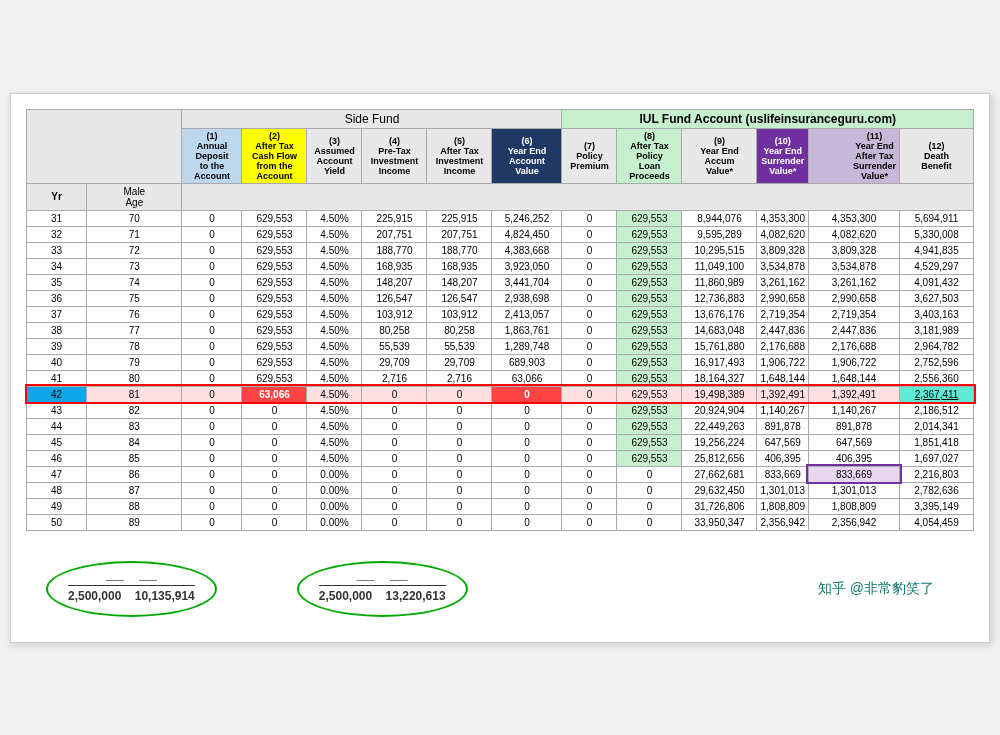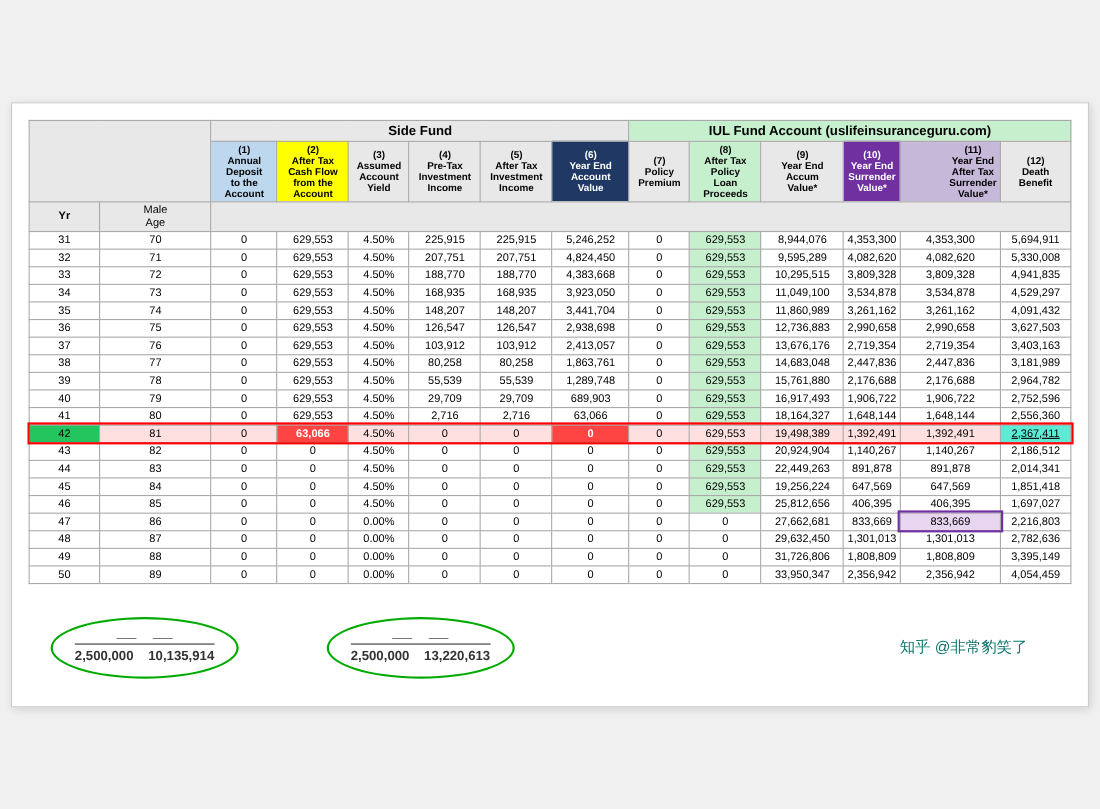--- a/index.html
+++ b/index.html
@@ -26,21 +26,21 @@
       font-size: 10px;
     }
     th, td {
       border: 1px solid #aaa;
       text-align: center;
       padding: 2px 3px;
       white-space: nowrap;
     }
     .header-sidefund {
       background: #e8e8e8;
-      font-weight: bold;
+      font-weight: normal;
       font-size: 12px;
     }
     .header-iul {
       background: #c6efce;
       font-weight: bold;
       font-size: 12px;
     }
     .col1-header {
       background: #bdd7ee;
       font-weight: bold;
@@ -107,21 +107,21 @@
         <th class="col2-header" style="font-size:9px; width:65px;">(2)<br>After Tax<br>Cash Flow<br>from the<br>Account</th>
         <th style="font-size:9px; width:55px; background:#e8e8e8;">(3)<br>Assumed<br>Account<br>Yield</th>
         <th style="font-size:9px; width:65px; background:#e8e8e8;">(4)<br>Pre-Tax<br>Investment<br>Income</th>
         <th style="font-size:9px; width:65px; background:#e8e8e8;">(5)<br>After Tax<br>Investment<br>Income</th>
         <th class="col6-header" style="font-size:9px; width:70px;">(6)<br>Year End<br>Account<br>Value</th>
         <th style="font-size:9px; width:55px; background:#e8e8e8;">(7)<br>Policy<br>Premium</th>
         <th class="col8-header" style="font-size:9px; width:65px;">(8)<br>After Tax<br>Policy<br>Loan<br>Proceeds</th>
         <th style="font-size:9px; width:75px; background:#e8e8e8;">(9)<br>Year End<br>Accum<br>Value*</th>
         <th class="col10-header" style="font-size:9px; width:48px;">(10)<br>Year End<br>Surrender<br>Value*</th>
         <th style="font-size:9px; width:70px; background:#c6b8d9;padding-left:44px;">(11)<br>Year End<br>After Tax<br>Surrender<br>Value*</th>
-        <th style="font-size:9px; width:64px; background:#e8e8e8;">(12)<br>Death<br>Benefit</th>
+        <th style="font-size:9px; width:74px; background:#e8e8e8;">(12)<br>Death<br>Benefit</th>
       </tr>
 
       <tr>
         <th style="background:#e8e8e8; font-weight:bold; font-size:10px;">Yr</th>
         <th style="background:#e8e8e8; font-weight:normal; font-size:10px;">Male<br>Age</th>
         <th colspan="12" style="background:#e8e8e8;"></th>
       </tr>
     </thead>
     <tbody id="table-body">
     <tr>
@@ -294,21 +294,21 @@
           <td>2,716</td>
           <td>63,066</td>
           <td>0</td>
           <td style="background: rgb(198, 239, 206);">629,553</td>
           <td>18,164,327</td>
           <td>1,648,144</td>
           <td>1,648,144</td>
           <td>2,556,360</td>
         </tr>
         <tr style="background: rgb(255, 224, 224); outline: red solid 2px;">
-          <td style="background: #22c55e;">42</td>
+          <td style="background: #0ea5e9;">42</td>
           <td style="background: rgb(255, 224, 224);">81</td>
           <td style="background: rgb(255, 224, 224);">0</td>
           <td style="background: rgb(255, 68, 68); color: white; font-weight: bold;">63,066</td>
           <td style="background: rgb(255, 224, 224);">4.50%</td>
           <td style="background: rgb(255, 224, 224);">0</td>
           <td style="background: rgb(255, 224, 224);">0</td>
           <td style="background: rgb(255, 68, 68); color: white; font-weight: bold;">0</td>
           <td style="background: rgb(255, 224, 224);">0</td>
           <td style="background: rgb(255, 224, 224);">629,553</td>
           <td style="background: rgb(255, 224, 224);">19,498,389</td>

